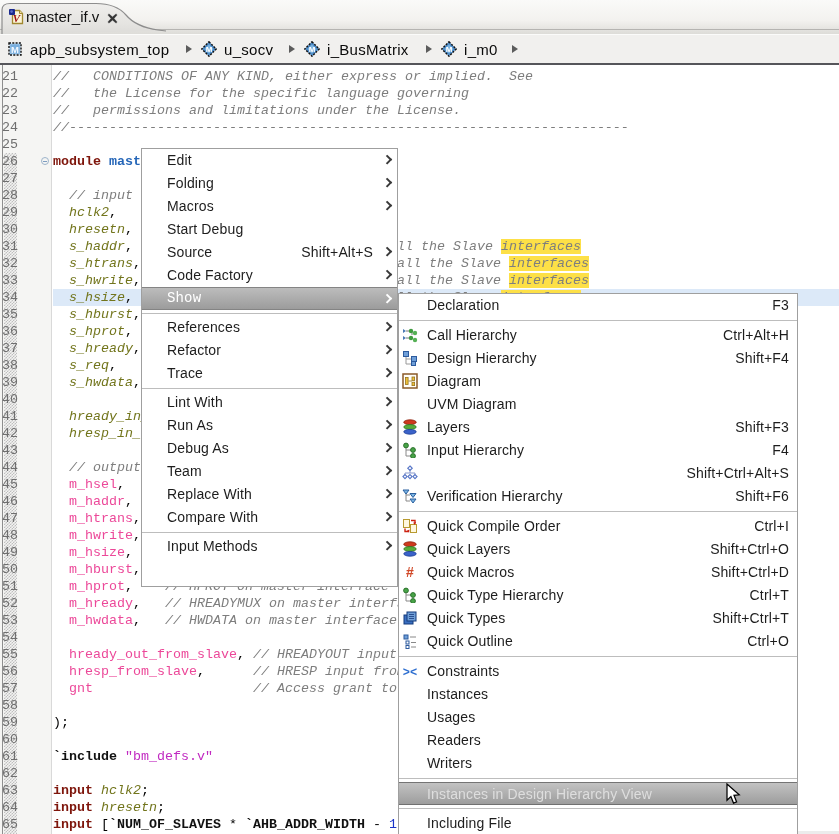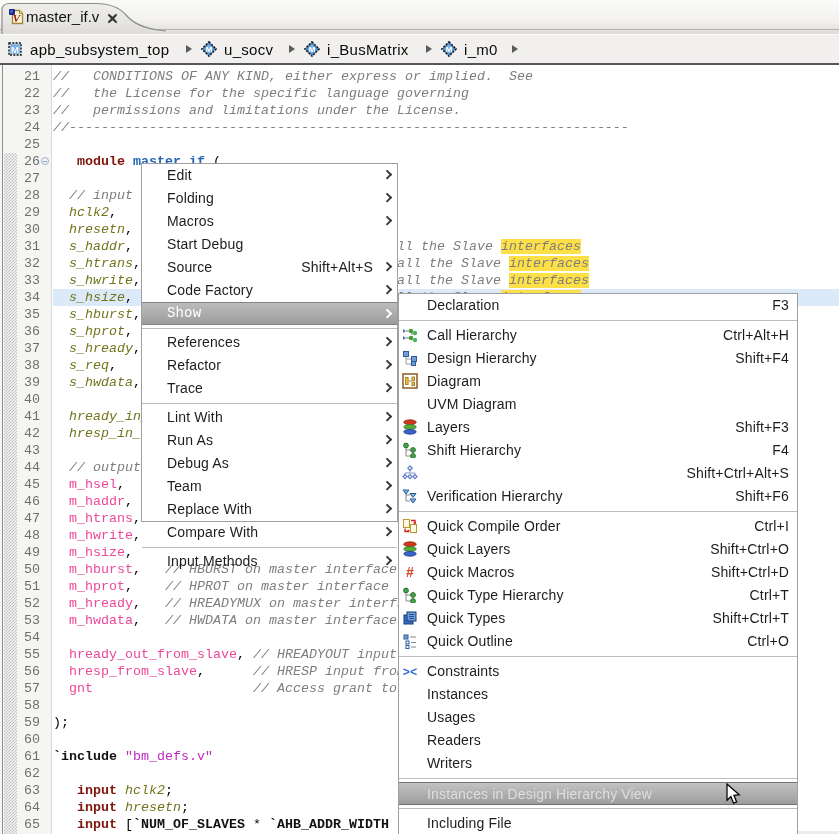--- a/index.html
+++ b/index.html
@@ -24,43 +24,43 @@
   border-left:6px solid #5c5c5c; border-top:4.5px solid transparent; border-bottom:4.5px solid transparent; }
 
 
 #rulerbg { position:absolute; left:0; top:65px; width:51px; height:769px; background:#f5f5f3; }
 #rulerEdge { position:absolute; left:2px; top:65px; width:1px; height:769px; background:#8e8e8e; }
 #hatch { position:absolute; left:4px; top:153px; width:13px; height:681px; background-color:#f3f3f1;
   background-image:linear-gradient(45deg,#bfbfbf 25%,transparent 25%,transparent 75%,#bfbfbf 75%),
     linear-gradient(45deg,#bfbfbf 25%,transparent 25%,transparent 75%,#bfbfbf 75%);
   background-size:3px 3px; background-position:0 0,1.5px 1.5px; }
 #foldsep { position:absolute; left:51px; top:65px; width:1px; height:769px; background:#d9d9d9; }
-#nums { position:absolute; left:2px; top:68px; width:38px; margin:0; text-align:right;
+#nums { position:absolute; left:2px; top:68px; width:38px; margin:0; 
   font:13.333px/17px "Liberation Mono", monospace; color:#6f6f6f; }
 #fold26 { position:absolute; left:41px; top:157px; width:8px; height:8px; border:1px solid #9db4cb;
   border-radius:50%; }
 #fold26:after { content:""; position:absolute; left:1px; top:2.6px; width:4px; height:1px; background:#7d9cc0; }
 
 
 #band34 { position:absolute; left:53px; top:289px; width:786px; height:17px; background:#dce9f8; }
 #code { position:absolute; left:53px; top:68px; margin:0;
   font:13.333px/17px "Liberation Mono", monospace; color:#000; }
 #code .c { color:#7e7e7e; font-style:italic; }
 #code .cy { color:#7e7e7e; font-style:italic; background:#fde047; }
-#code .k { color:#7e150b; font-weight:bold;padding-left:24px; }
+#code .k { color:#7e150b; font-weight:bold; }
 #code .mn { color:#2566b8; font-weight:bold; }
 #code .ip { color:#72751c; font-style:italic; }
 #code .op { color:#ec4899; }
 #code .s { color:#c12ac1; }
 #code .d { color:#111; font-weight:bold; }
 #code .n { color:#1a34c8; }
 
 
 .menu { position:absolute; background:#ffffff; border:1px solid #9f9f9f; }
-#menu1 { left:141px; top:163px; width:257px; height:359px; }
+#menu1 { left:141px; top:148px; width:257px; height:439px; }
 #menu1 .msep { height:6px; }
 #menu1 .msep:after { top:2.5px; }
 #menu2 { left:398px; top:293px; width:400px; height:543px; }
 .mi { position:relative; height:23px; line-height:23px; font-size:14px; letter-spacing:0.15px; color:#1d1d1d; }
 #menu1 .mi .lb { position:absolute; left:25px; top:0; }
 #menu2 .mi .lb { position:absolute; left:28px; top:0; }
 .mi .sc { position:absolute; right:8px; top:0; }
 #menu1 .mi .sc { right:24px; }
 .mi .ic { position:absolute; left:3px; top:3px; width:16px; height:16px; }
 .mi .ar { position:absolute; right:7px; top:7px; width:6.5px; height:6.5px;
@@ -358,21 +358,21 @@
       </div>
       <div class="mi ">
         <span class="ic"><svg width="16" height="16" viewBox="0 0 16 16">
             <g stroke="#888" stroke-width="1" fill="none">
               <path d="M4 5v9h5M4 8h5"></path>
             </g>
             <circle cx="4" cy="3.5" r="2.4" fill="#47a347" stroke="#2c722c"></circle>
             <circle cx="11" cy="8" r="2.4" fill="#47a347" stroke="#2c722c"></circle>
             <circle cx="11" cy="14" r="2.4" fill="#47a347" stroke="#2c722c"></circle>
           </svg></span>
-        <span class="lb">Shift Hierarchy</span>
+        <span class="lb">Input Hierarchy</span>
         <span class="sc">F4</span>
       </div>
       <div class="mi ">
         <span class="ic"><svg width="16" height="16" viewBox="0 0 16 16">
             <g stroke="#5a78c8" stroke-width="1.2" fill="#fff">
               <path d="M8 5v3M3 11V8h10v3" fill="none" stroke="#8899cc" stroke-width="1"></path>
               <path d="M8 1l2.2 2.2L8 5.4 5.8 3.2z"></path>
               <path d="M3 9.6l2 2-2 2-2-2z"></path>
               <path d="M8 9.6l2 2-2 2-2-2z"></path>
               <path d="M13 9.6l2 2-2 2-2-2z"></path>

